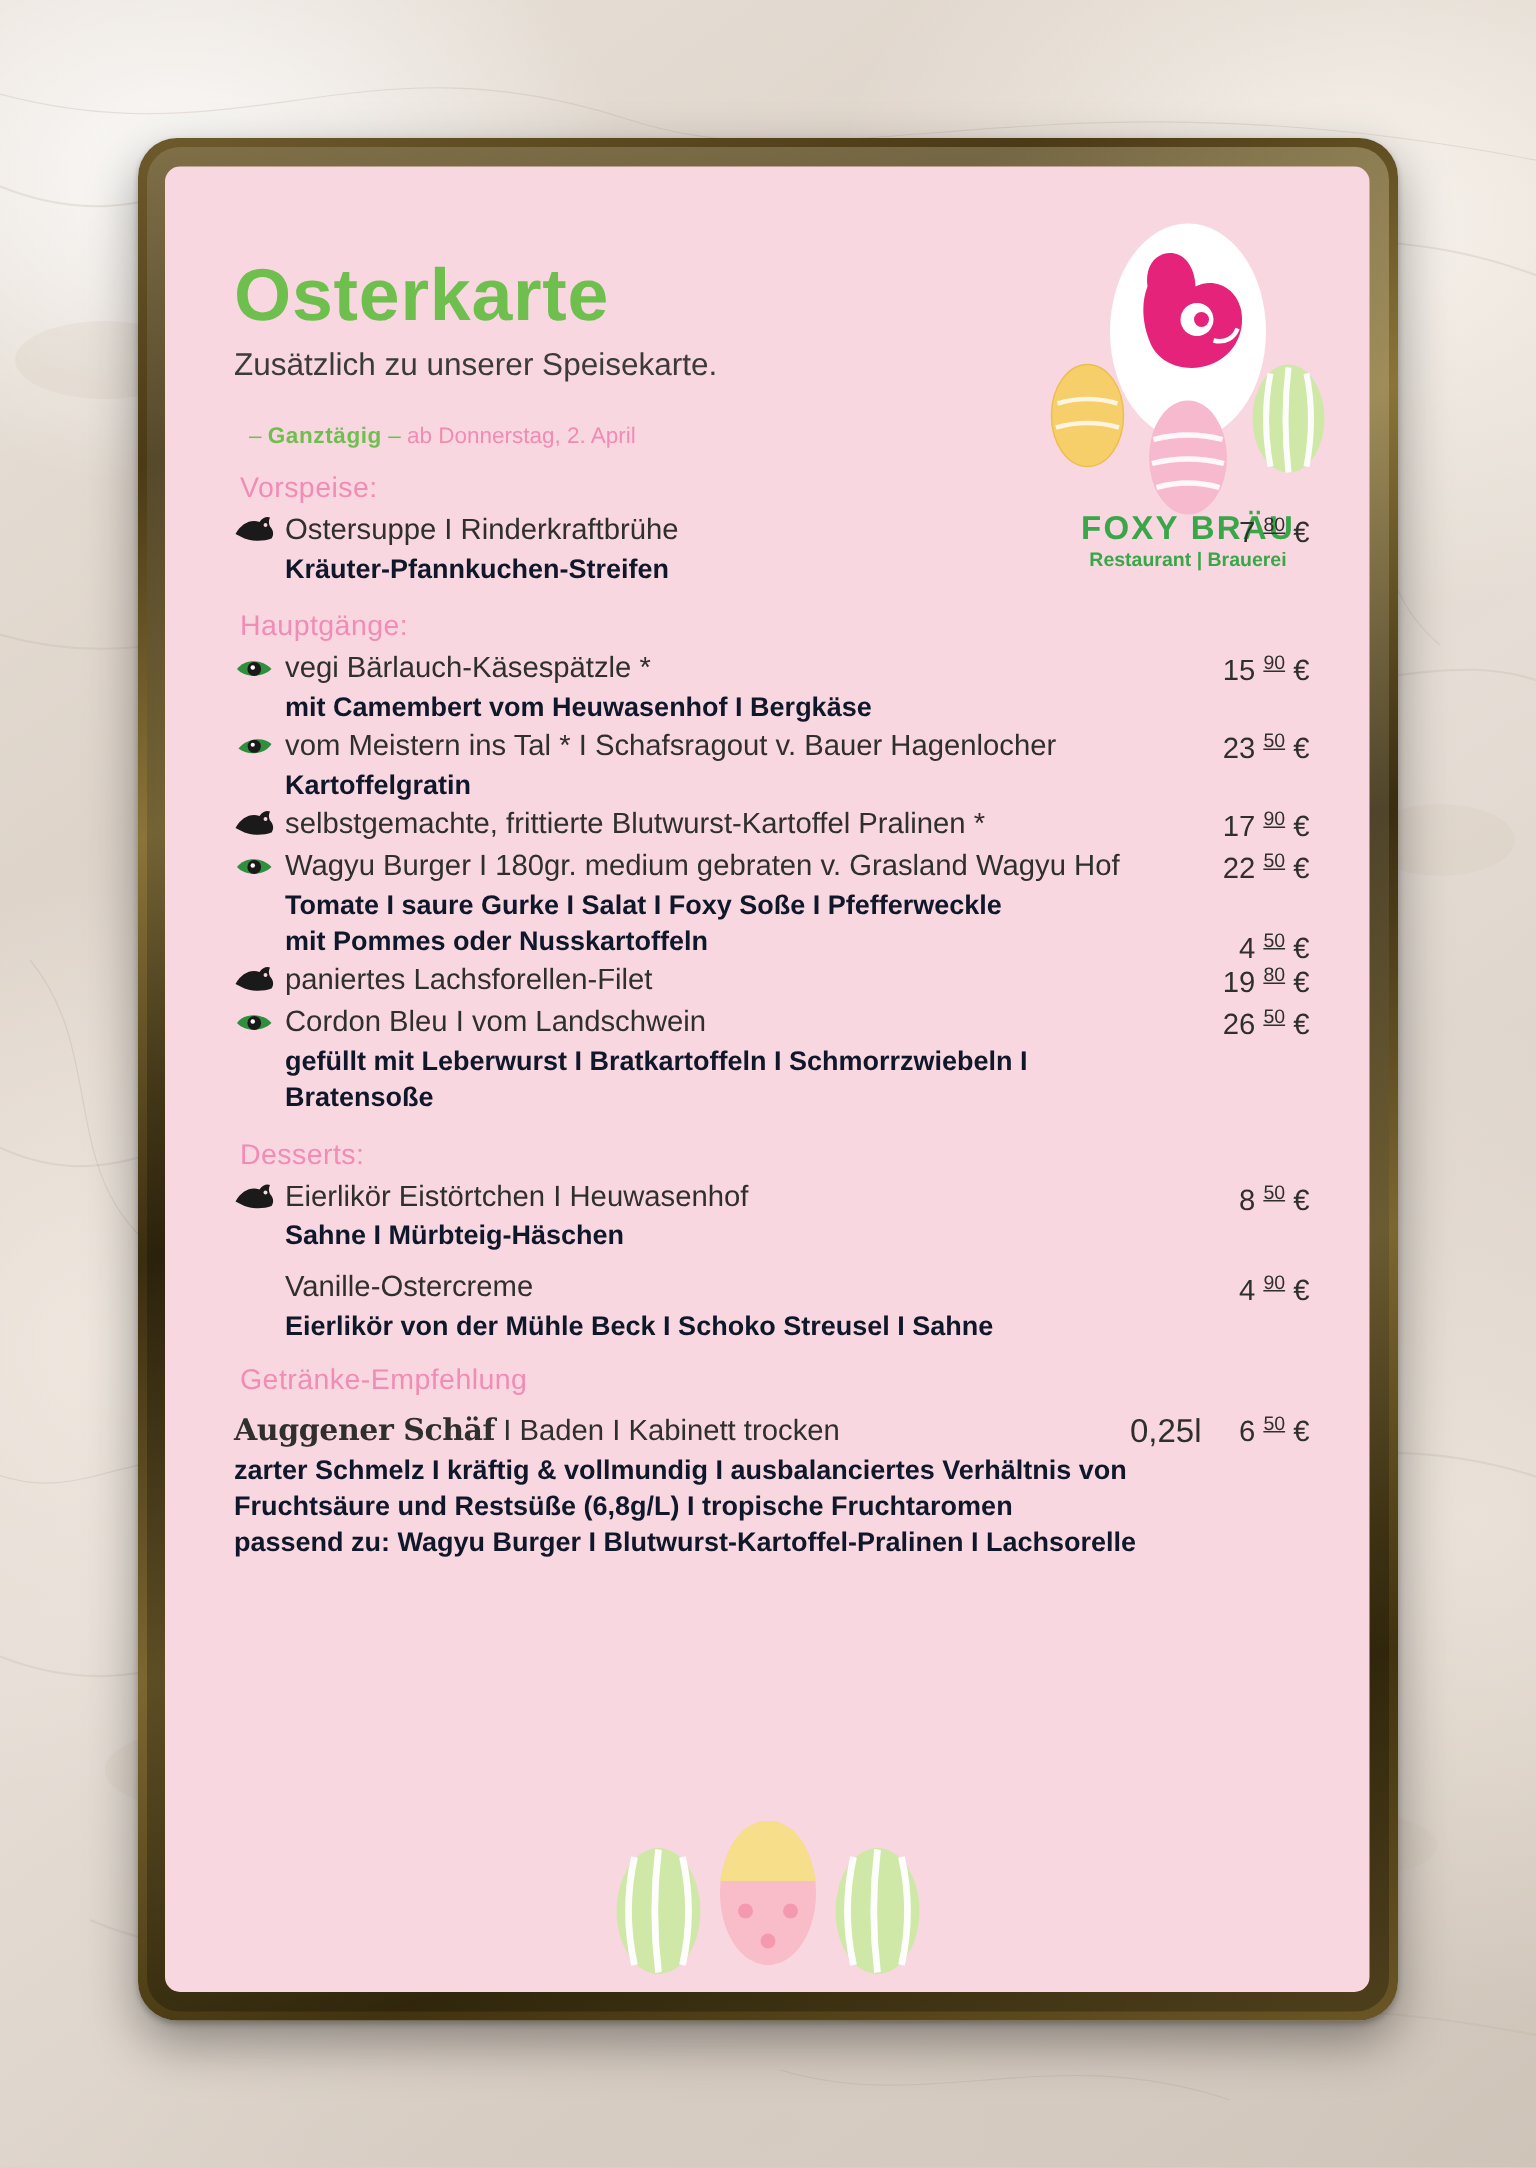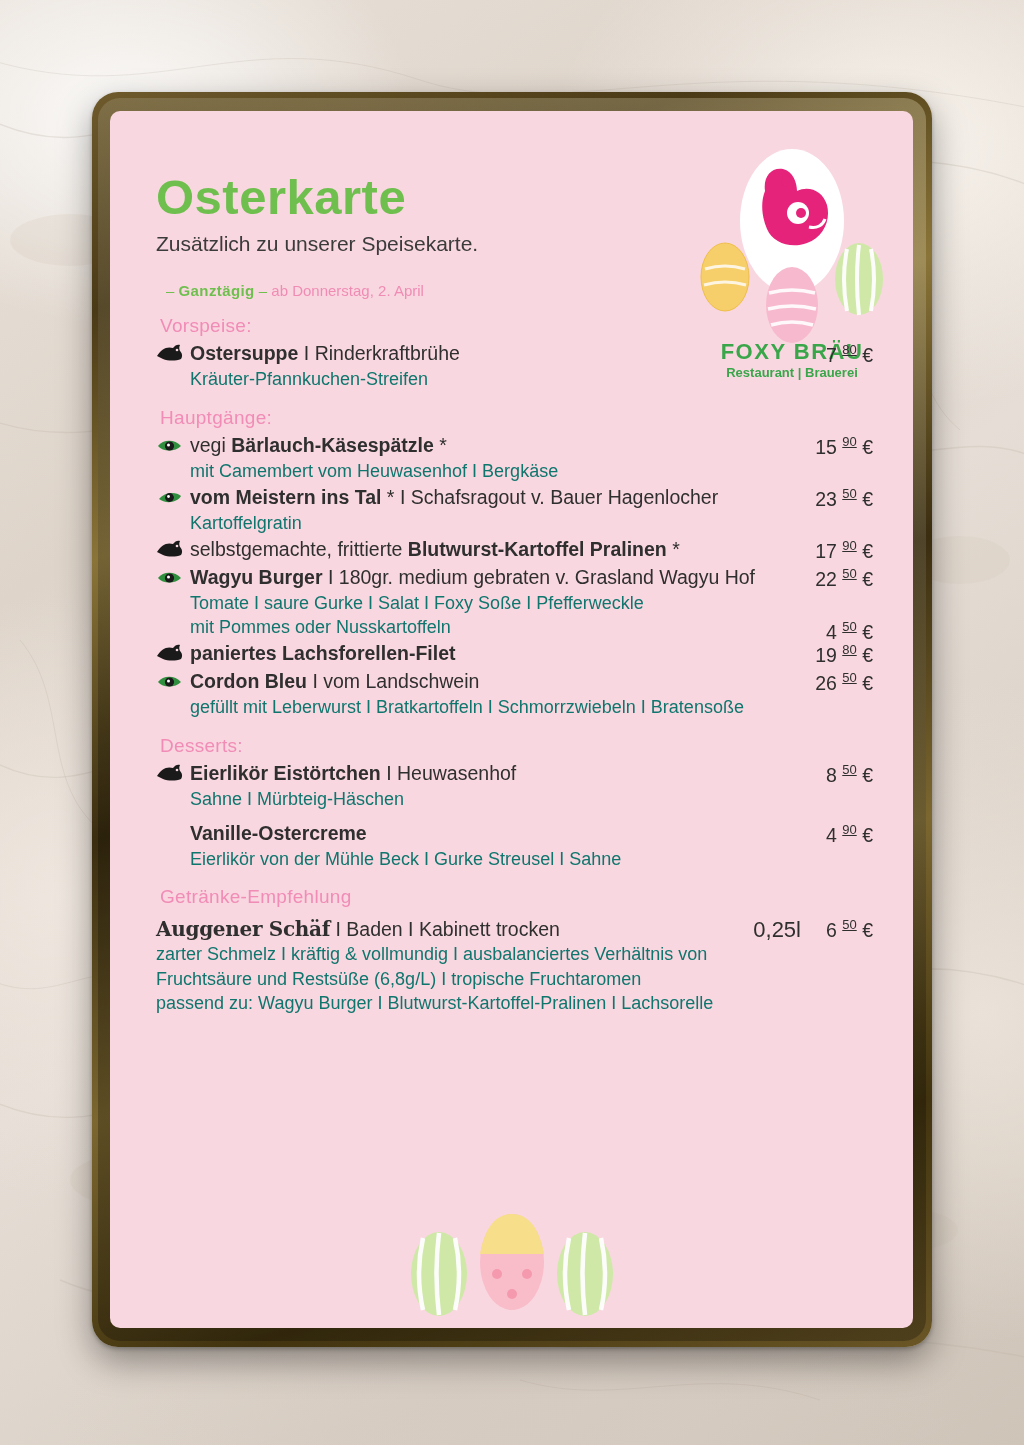--- a/index.html
+++ b/index.html
@@ -125,26 +125,27 @@
     top: 2px;
     width: 28px;
     height: 20px;
   }
   .line1 {
     font-size: 19.5px;
     color: #2f2f2f;
     line-height: 1.32;
     padding-right: 96px;
   }
-  .line1 b { font-weight: bold; }
+  .line1 b { font-weight: normal; }
   .desc {
     font-size: 18px;
-    color: #0f766e;
+    color: #0f172a;
     line-height: 1.35;
     padding-right: 96px;
+    font-weight: bold;
   }
   .price {
     position: absolute;
     right: 0;
     top: 1px;
     font-size: 19.5px;
     color: #2f2f2f;
     white-space: nowrap;
   }
   .price.second { top: 54px; }
@@ -369,21 +370,21 @@
               <circle cx="21" cy="7" r="1.3" fill="#f9d7e0"></circle>
             </svg>
         </span>
         <div class="line1"><b>Eierlikör Eistörtchen</b><span> I Heuwasenhof</span></div>
         <div class="desc">Sahne I Mürbteig-Häschen</div>
         <div class="price"><span>8</span> <sup>50</sup> <span>€</span></div>
       </div>
 
       <div class="row" style="margin-top:10px;">
         <div class="line1"><b>Vanille-Ostercreme</b></div>
-        <div class="desc">Eierlikör von der Mühle Beck I Gurke Streusel I Sahne</div>
+        <div class="desc">Eierlikör von der Mühle Beck I Schoko Streusel I Sahne</div>
         <div class="price"><span>4</span> <sup>90</sup> <span>€</span></div>
       </div>
 
       <div class="section-head" style="margin-top:14px;">Getränke-Empfehlung</div>
 
       <div class="row" style="padding-left:0; margin-top:8px;">
         <div class="line1" style="padding-right:170px;"><span class="wine-name">Auggener Schäf</span><span> I Baden I Kabinett trocken</span></div>
         <div class="desc">zarter Schmelz I kräftig &amp; vollmundig I ausbalanciertes Verhältnis von</div>
         <div class="desc">Fruchtsäure und Restsüße (6,8g/L) I tropische Fruchtaromen</div>
         <div class="desc">passend zu: Wagyu Burger I Blutwurst-Kartoffel-Pralinen I Lachsorelle</div>

